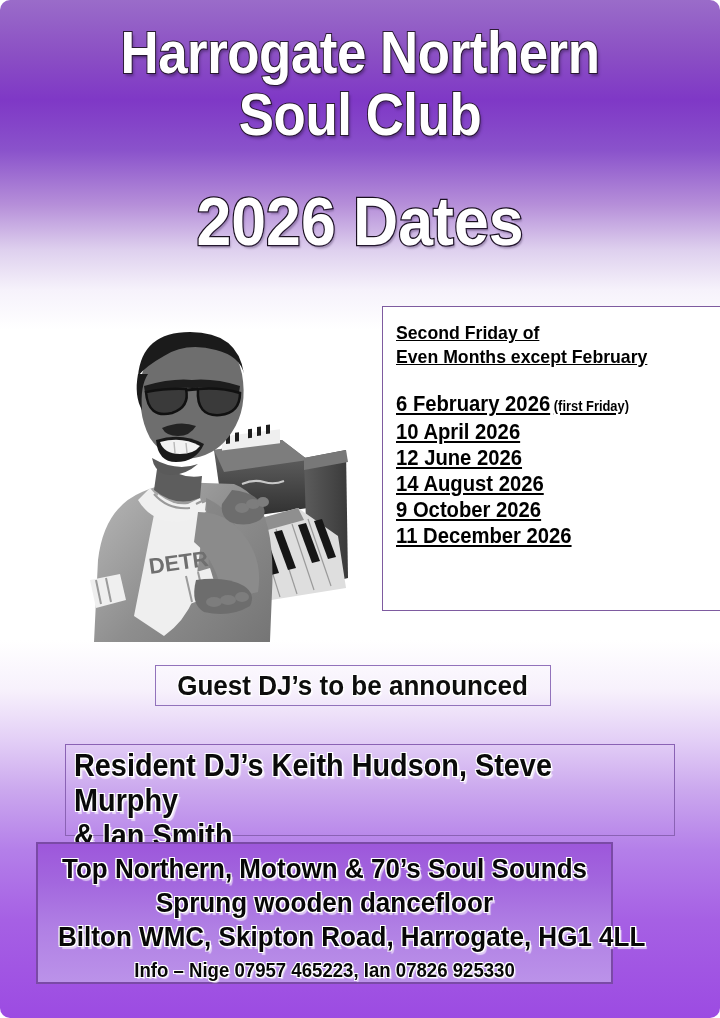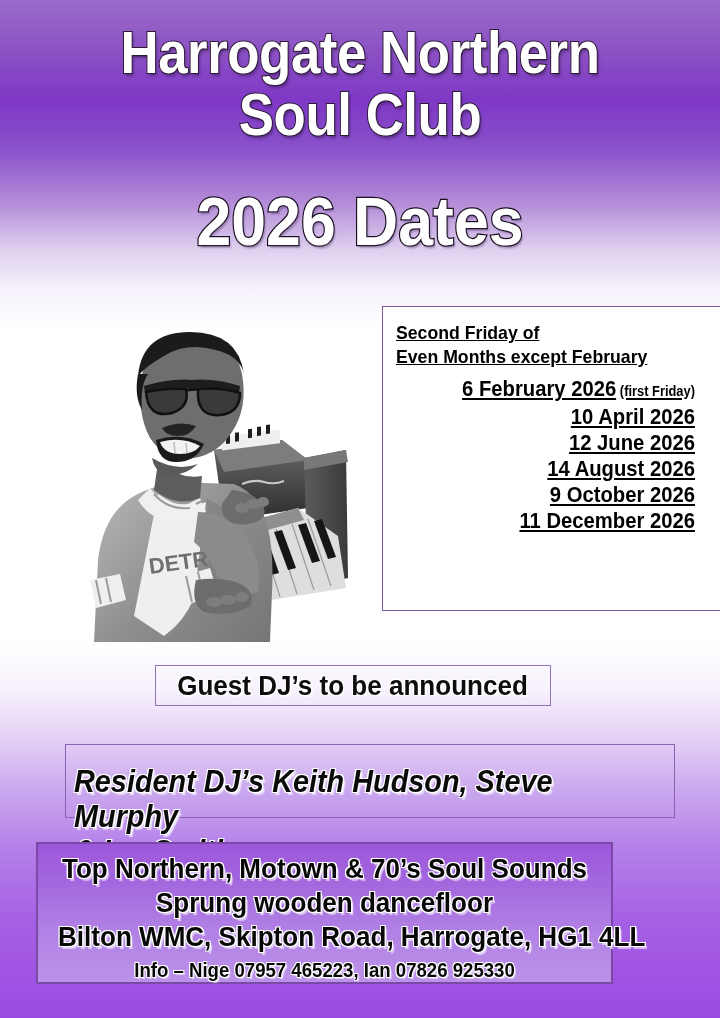--- a/index.html
+++ b/index.html
@@ -23,20 +23,21 @@
         #f6f2fb 290px,
         #ffffff 330px,
         #ffffff 640px,
         #f7f1fc 690px,
         #e3cff6 740px,
         #cba8ee 790px,
         #b47fe9 850px,
         #a660e4 920px,
         #9c4be2 1018px);
     overflow:hidden;
+    border-radius:10px;
   }
 
   
   .title-wrap {
     position:absolute; left:0; right:0; top:22px;
     text-align:center;
   }
   .title-line {
     font-family:"Liberation Sans Narrow","Liberation Sans", sans-serif;
     font-weight:bold;
@@ -86,21 +87,21 @@
   .dates-head {
     font-family:"Liberation Sans Narrow","Liberation Sans", sans-serif;
     font-weight:bold;
     font-size:19px;
     line-height:24px;
     color:#000000;
     transform:scaleX(0.93);
     transform-origin:left center;
     white-space:nowrap;
   }
-  .dates-list { margin-top:7px;text-align:right; }
+  .dates-list { margin-top:22px; }
   .date-row {
     font-family:"Liberation Sans Narrow","Liberation Sans", sans-serif;
     font-weight:bold;
     font-size:22px;
     line-height:26px;
     color:#000000;
     transform:scaleX(0.92);
     transform-origin:left center;
     white-space:nowrap;
   }
@@ -130,25 +131,24 @@
     text-shadow:
       -1px -1px 0 #ffffff,  1px -1px 0 #ffffff,
       -1px  1px 0 #ffffff,  1px  1px 0 #ffffff,
        2px  2px 1px rgba(255,255,255,0.7);
   }
 
   
   .resident-box {
     position:absolute;
     left:65px; top:744px;
-    width:610px; height:74px;
+    width:610px; height:92px;
     border:1.3px solid #8a62b4;
     background:transparent;
-    padding:19px 0 0 8px;
-    font-style:italic;
+    padding:3px 0 0 8px;
   }
   .resident-text {
     font-family:"Liberation Sans Narrow","Liberation Sans", sans-serif;
     font-weight:bold;
     font-size:31px;
     line-height:35px;
     color:#0a0a0a;
     transform:scaleX(0.93);
     transform-origin:left top;
     text-shadow:

